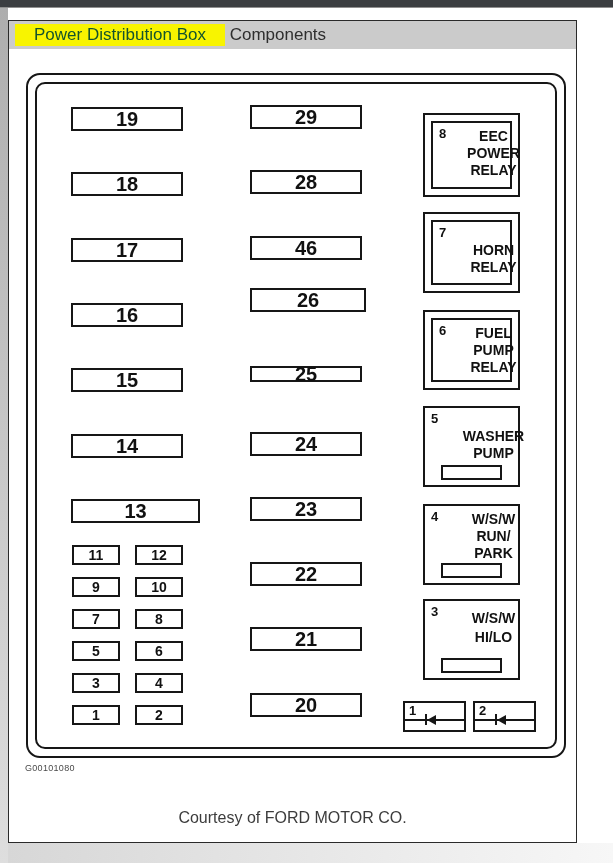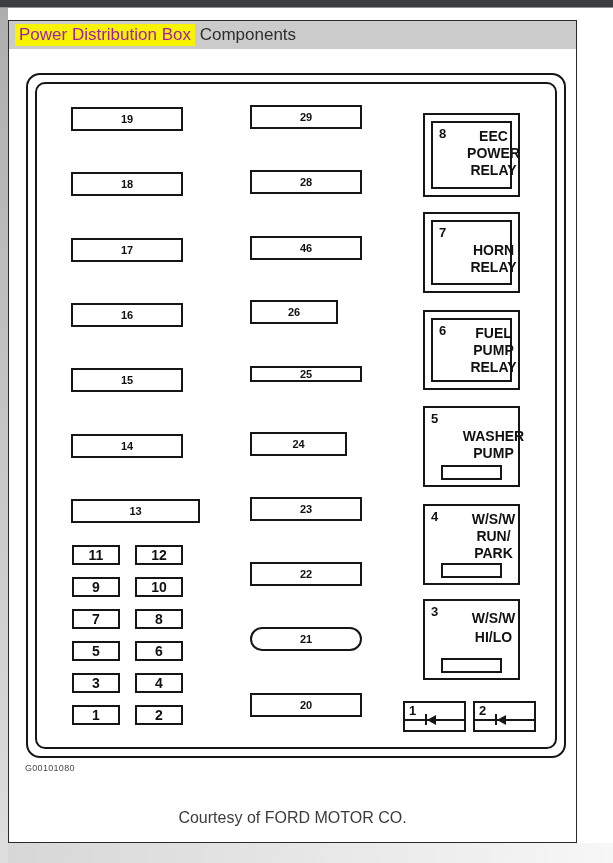--- a/index.html
+++ b/index.html
@@ -18,32 +18,32 @@
   .page{position:absolute;inset:0;}
 
   
   .topbar{position:absolute;left:0;top:0;width:613px;height:7px;background:var(--topbar);border-bottom:1px solid #8f8f8f;}
   .left-strip{position:absolute;left:0;top:8px;width:8px;height:855px;background:linear-gradient(to bottom,#aeaeae,#dedede);}
   .bottom-strip{position:absolute;left:8px;top:843px;width:605px;height:20px;background:linear-gradient(to right,#d7d7d7,#f7f7f7);}
 
   
   .card{position:absolute;left:8px;top:20px;width:569px;height:823px;background:#fff;border:1.5px solid #2a2a2a;box-sizing:border-box;}
   .titlebar{height:28px;background:var(--titlebar);display:flex;align-items:center;padding-left:6px;font-size:17px;color:#2e2e2e;white-space:pre;}
-  .titlebar mark{background:var(--highlight);color:#a21caf;padding:1px 4px;}
+  .titlebar mark{background:var(--highlight);color:#14532d;padding:1px 19px;}
 
   
   .outline{position:absolute;border:2px solid var(--ink);box-sizing:border-box;background:transparent;}
   .outline.outer{left:26px;top:73px;width:540px;height:685px;border-radius:14px;}
   .outline.inner{left:35px;top:82px;width:522px;height:667px;border-radius:10px;}
 
   
   .fuse{
     position:absolute;border:2px solid var(--ink);box-sizing:border-box;background:#fff;
     display:flex;align-items:center;justify-content:center;
-    font-weight:bold;font-size:11px;color:#111;
+    font-weight:bold;font-size:20px;color:#111;
   }
   .fuse.small{font-size:14px;}
 
   
   .relay{position:absolute;left:423px;width:97px;border:2px solid var(--ink);box-sizing:border-box;background:#fff;}
   .r8{top:113px;height:84px}.r7{top:212px;height:81px}.r6{top:310px;height:80px}
   .r5{top:406px;height:81px}.r4{top:504px;height:81px}.r3{top:599px;height:81px}
   .relay-inner{position:absolute;inset:6px;border:2px solid var(--ink);}
   .rnum{position:absolute;top:3px;left:6px;font-weight:bold;font-size:13px;color:#111;}
   .rlines{position:absolute;inset:0;display:flex;flex-direction:column;align-items:center;
@@ -164,26 +164,26 @@
 <div class="fuse" style="left: 71px; top: 107px; width: 112px; height: 24px;">19</div>
     <div class="fuse" style="left: 71px; top: 172px; width: 112px; height: 24px;">18</div>
     <div class="fuse" style="left: 71px; top: 238px; width: 112px; height: 24px;">17</div>
     <div class="fuse" style="left: 71px; top: 303px; width: 112px; height: 24px;">16</div>
     <div class="fuse" style="left: 71px; top: 368px; width: 112px; height: 24px;">15</div>
     <div class="fuse" style="left: 71px; top: 434px; width: 112px; height: 24px;">14</div>
     <div class="fuse" style="left: 71px; top: 499px; width: 129px; height: 24px;">13</div>
     <div class="fuse" style="left: 250px; top: 105px; width: 112px; height: 24px;">29</div>
     <div class="fuse" style="left: 250px; top: 170px; width: 112px; height: 24px;">28</div>
     <div class="fuse" style="left: 250px; top: 236px; width: 112px; height: 24px;">46</div>
-    <div class="fuse" style="left: 250px; top: 300px; width: 88px; height: 24px;">26</div>
+    <div class="fuse" style="left: 250px; top: 288px; width: 116px; height: 24px;">26</div>
     <div class="fuse" style="left: 250px; top: 366px; width: 112px; height: 16px;">25</div>
-    <div class="fuse" style="left: 250px; top: 432px; width: 97px; height: 24px;">24</div>
+    <div class="fuse" style="left: 250px; top: 432px; width: 112px; height: 24px;">24</div>
     <div class="fuse" style="left: 250px; top: 497px; width: 112px; height: 24px;">23</div>
     <div class="fuse" style="left: 250px; top: 562px; width: 112px; height: 24px;">22</div>
-    <div class="fuse" style="left: 250px; top: 627px; width: 112px; height: 24px; border-radius: 12px;">21</div>
+    <div class="fuse" style="left: 250px; top: 627px; width: 112px; height: 24px;">21</div>
     <div class="fuse" style="left: 250px; top: 693px; width: 112px; height: 24px;">20</div>
     <div class="fuse small" style="left: 72px; top: 545px; width: 48px; height: 20px;">11</div>
     <div class="fuse small" style="left: 135px; top: 545px; width: 48px; height: 20px;">12</div>
     <div class="fuse small" style="left: 72px; top: 577px; width: 48px; height: 20px;">9</div>
     <div class="fuse small" style="left: 135px; top: 577px; width: 48px; height: 20px;">10</div>
     <div class="fuse small" style="left: 72px; top: 609px; width: 48px; height: 20px;">7</div>
     <div class="fuse small" style="left: 135px; top: 609px; width: 48px; height: 20px;">8</div>
     <div class="fuse small" style="left: 72px; top: 641px; width: 48px; height: 20px;">5</div>
     <div class="fuse small" style="left: 135px; top: 641px; width: 48px; height: 20px;">6</div>
     <div class="fuse small" style="left: 72px; top: 673px; width: 48px; height: 20px;">3</div>

